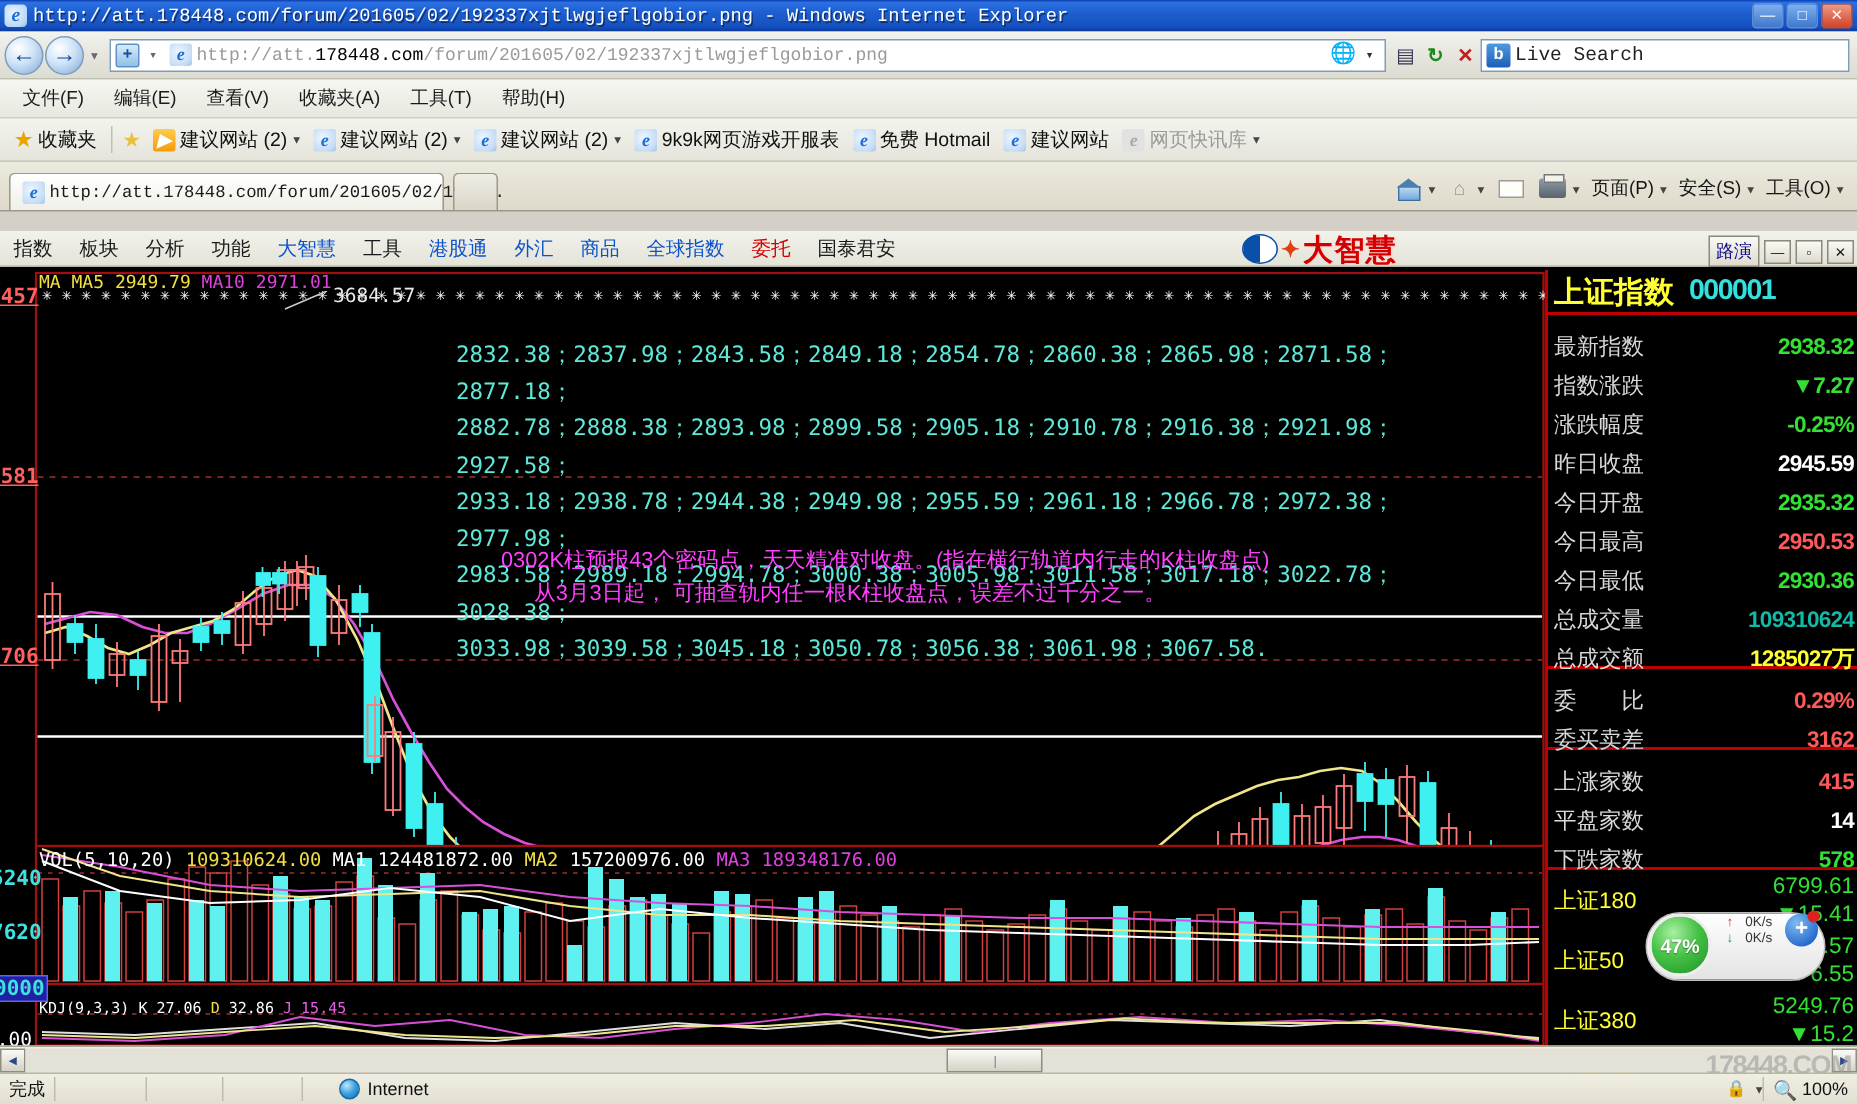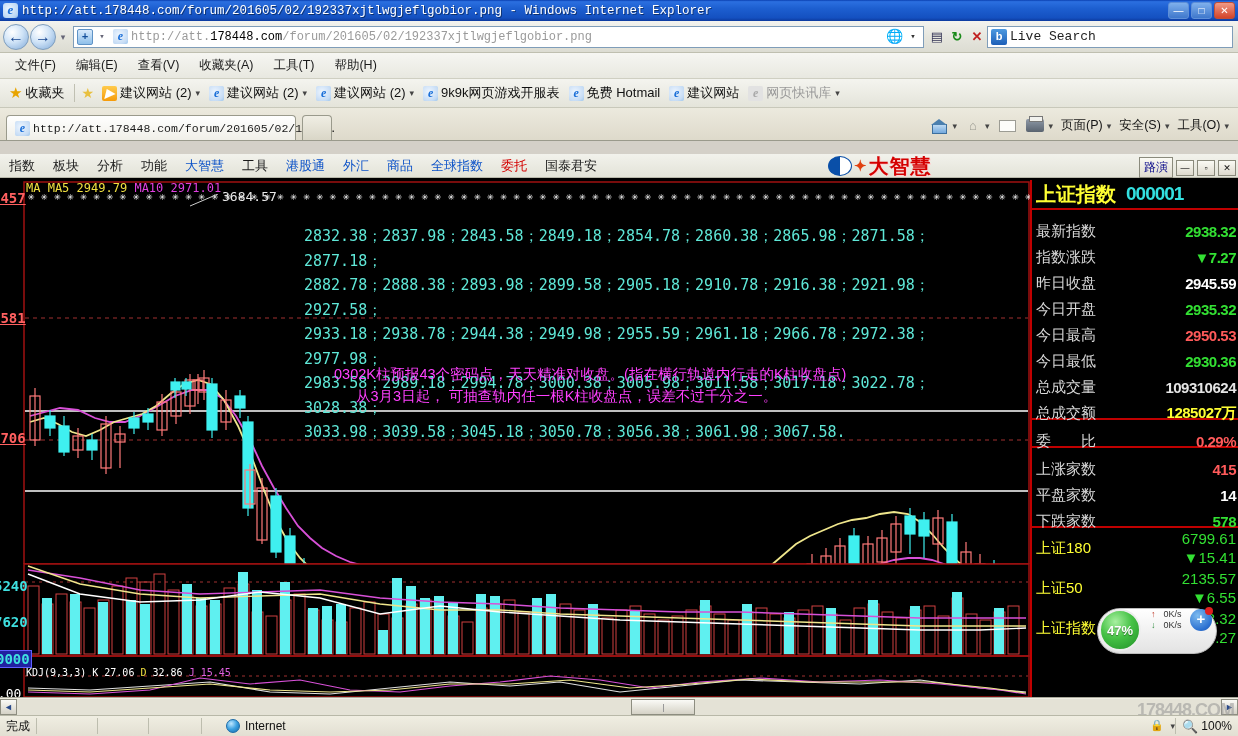--- a/index.html
+++ b/index.html
@@ -225,21 +225,21 @@
   .qrow {
     display: flex; align-items: center; justify-content: space-between;
     height: 26px; padding: 16px 2px 0 4px; font-size: 15px;
   }
   .qrow .lbl { color: #d8d8d8; white-space: nowrap; }
   .qrow .val { font-weight: bold; letter-spacing: -0.5px; white-space: nowrap; }
   .q-sep { border-top: 2px solid #c00000; }
   .v-green { color: #33e033; }
   .v-red { color: #ff5a5a; }
   .v-white { color: #ffffff; }
-  .v-cyan { color: #e5e5e5; }
+  .v-cyan { color: #14b8a6; }
   .v-yellow { color: #ffff33; }
   .qrow2 { display:flex; align-items:center; justify-content:space-between; height:40px; padding:0 2px 0 4px; font-size:15px;}
   .qrow2 .lbl { color:#ffff33; font-size:15px;}
   .qrow2 .vals { text-align:right; line-height:19px; }
 
   
   .speedw {
     position: absolute; left: 1097px; top: 608px; width: 120px; height: 46px;
     background: linear-gradient(to bottom,#ffffff,#e3e3e3);
     border: 1px solid #bcbcbc; border-radius: 23px;
@@ -905,20 +905,30 @@
 
     <div class="ovl" style="left:-8px;top:12px;color:#ff6060;font-family:'DejaVu Sans Mono',monospace;font-size:14px;font-weight:bold;text-decoration:underline;">3457</div>
     <div class="ovl" style="left:-8px;top:132px;color:#ff6060;font-family:'DejaVu Sans Mono',monospace;font-size:14px;font-weight:bold;text-decoration:underline;">3581</div>
     <div class="ovl" style="left:-8px;top:252px;color:#ff6060;font-family:'DejaVu Sans Mono',monospace;font-size:14px;font-weight:bold;text-decoration:underline;">3706</div>
 
     <div class="ovl" style="left:-6px;top:400px;color:#3fe0e0;font-family:'DejaVu Sans Mono',monospace;font-size:14px;font-weight:bold;">5240</div>
     <div class="ovl" style="left:-6px;top:436px;color:#3fe0e0;font-family:'DejaVu Sans Mono',monospace;font-size:14px;font-weight:bold;">7620</div>
     <div class="ovl" style="left:-6px;top:472px;color:#3fe0e0;font-family:'DejaVu Sans Mono',monospace;font-size:14px;font-weight:bold;background:#2020a0;border:1px solid #6060ff;padding:0 1px;">0000</div>
     <div class="ovl" style="left:-10px;top:508px;color:#ffffff;font-family:'DejaVu Sans Mono',monospace;font-size:13px;">0.00</div>
 
+    <div class="ovl" style="left:26px;top:387px;font-family:'DejaVu Sans Mono',monospace;font-size:12.5px;white-space:nowrap;">
+      <span style="color:#ffffff">VOL(5,10,20)</span>
+      <span style="color:#f0e040">109310624.00</span>
+      <span style="color:#ffffff">MA1</span>
+      <span style="color:#ffffff">124481872.00</span>
+      <span style="color:#f0e040">MA2</span>
+      <span style="color:#ffffff">157200976.00</span>
+      <span style="color:#e040e0">MA3</span>
+      <span style="color:#e040e0">189348176.00</span>
+    </div>
 
     <div class="ovl" style="left:26px;top:489px;font-family:'DejaVu Sans Mono',monospace;font-size:10px;white-space:nowrap;">
       <span style="color:#ffffff">KDJ(9,3,3)</span>
       <span style="color:#ffffff">K</span>
       <span style="color:#ffffff">27.06</span>
       <span style="color:#f0e040">D</span>
       <span style="color:#ffffff">32.86</span>
       <span style="color:#e060e0">J</span>
       <span style="color:#e060e0">15.45</span>
     </div>
@@ -932,20 +942,24 @@
     <div>
       <div class="qrow">
           <span class="lbl">最新指数</span>
           <span class="val v-green">2938.32</span>
         </div>
       <div class="qrow">
           <span class="lbl">指数涨跌</span>
           <span class="val v-green">▼7.27</span>
         </div>
       <div class="qrow">
+          <span class="lbl">涨跌幅度</span>
+          <span class="val v-green">-0.25%</span>
+        </div>
+      <div class="qrow">
           <span class="lbl">昨日收盘</span>
           <span class="val v-white">2945.59</span>
         </div>
       <div class="qrow">
           <span class="lbl">今日开盘</span>
           <span class="val v-green">2935.32</span>
         </div>
       <div class="qrow">
           <span class="lbl">今日最高</span>
           <span class="val v-red">2950.53</span>
@@ -961,20 +975,24 @@
       <div class="qrow">
           <span class="lbl">总成交额</span>
           <span class="val v-yellow">1285027万</span>
         </div>
     </div>
     <div class="q-sep"></div>
     <div>
       <div class="qrow">
           <span class="lbl">委　　比</span>
           <span class="val v-red">0.29%</span>
+        </div>
+      <div class="qrow">
+          <span class="lbl">委买卖差</span>
+          <span class="val v-red">3162</span>
         </div>
     </div>
     <div class="q-sep"></div>
     <div>
       <div class="qrow">
           <span class="lbl">上涨家数</span>
           <span class="val v-red">415</span>
         </div>
       <div class="qrow">
           <span class="lbl">平盘家数</span>
@@ -987,20 +1005,24 @@
     </div>
     <div class="q-sep"></div>
     <div>
       <div class="qrow2">
         <span class="lbl">上证180</span>
         <span class="vals"><span class="val v-green">6799.61</span><br><span class="val v-green">▼15.41</span></span>
       </div>
       <div class="qrow2">
         <span class="lbl">上证50</span>
         <span class="vals"><span class="val v-green">2135.57</span><br><span class="val v-green">▼6.55</span></span>
+      </div>
+      <div class="qrow2">
+        <span class="lbl">上证380</span>
+        <span class="vals"><span class="val v-green">5249.76</span><br><span class="val v-green">▼15.2</span></span>
       </div>
       <div class="qrow2">
         <span class="lbl">上证指数</span>
         <span class="vals"><span class="val v-green">2938.32</span><br><span class="val v-green">▼7.27</span></span>
       </div>
     </div>
   </div>
 
   <div class="speedw">
     <div class="speed-ball">47%</div>

